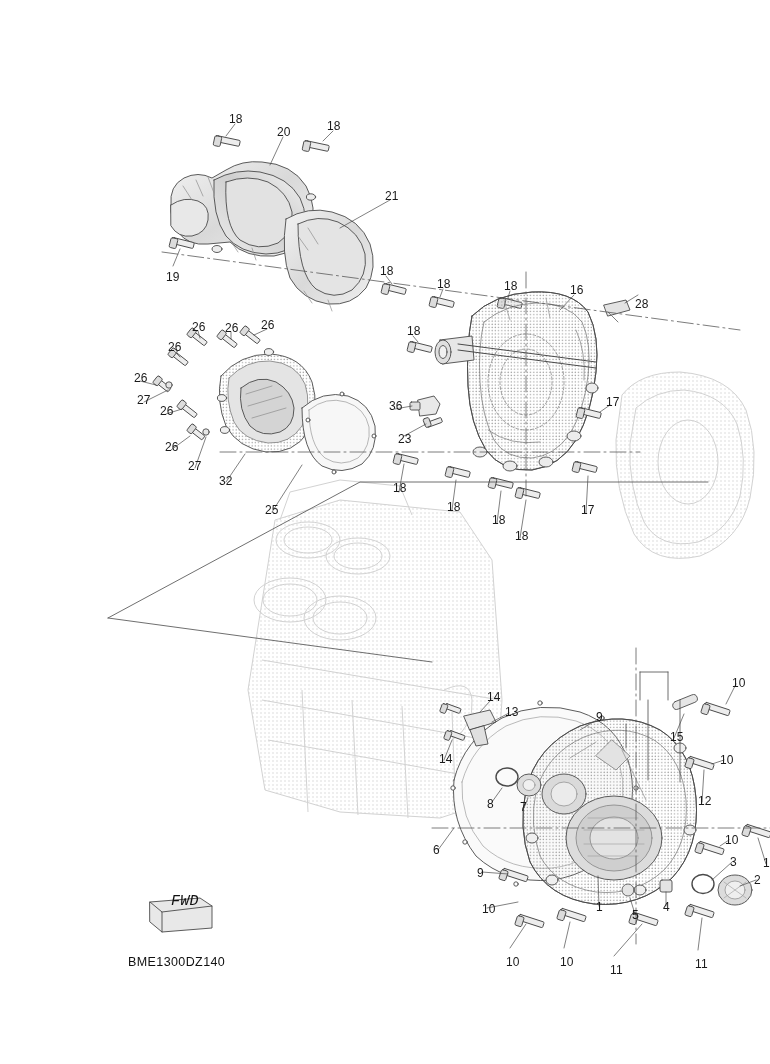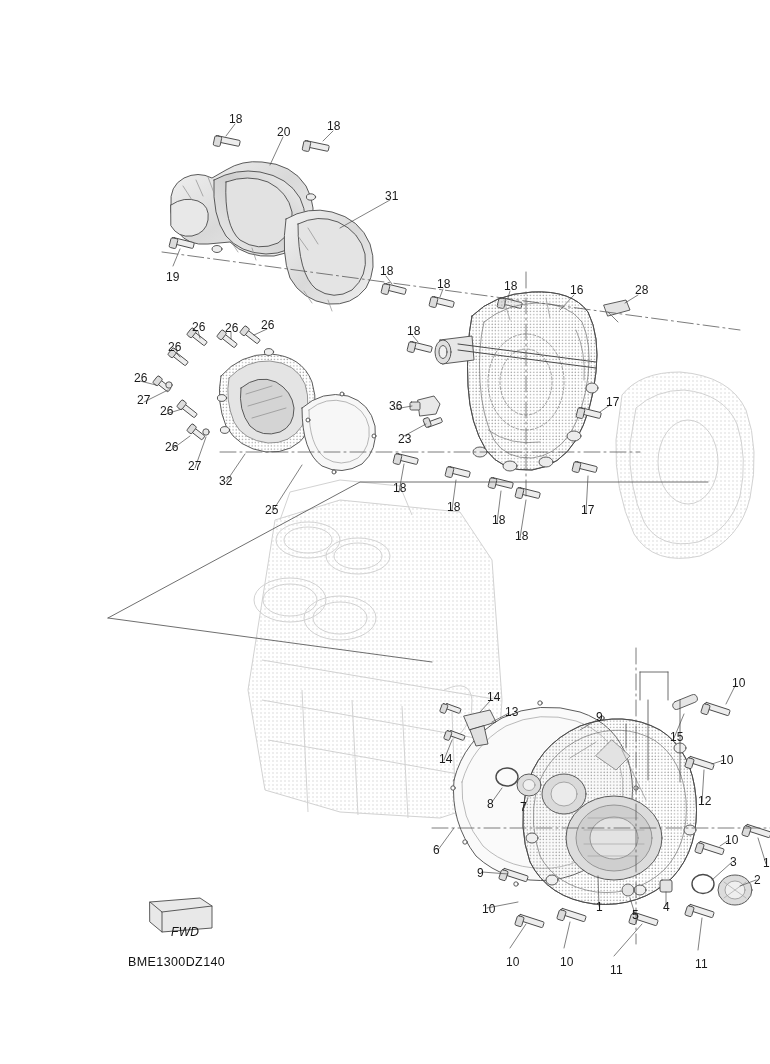--- a/index.html
+++ b/index.html
@@ -40,23 +40,23 @@
     left: 88px;
     top: 955px;
     font-family: "Liberation Sans", sans-serif;
     font-size: 12.5px;
     color: #111;
     letter-spacing: 0.4px;
   }
   .fwd-label {
     position: absolute;
     left: 131px;
-    top: 925px;
-    font-family: Liberation Sans, sans-serif;
-    font-size: 12px;
+    top: 893px;
+    font-family: Liberation Mono, monospace;
+    font-size: 15px;
     color: #111;
     font-style: italic;
     letter-spacing: 0.3px;
   }
 </style>
 </head>
 <body>
 
 <div id="diagram-root">
 
@@ -480,27 +480,27 @@
         <path d="M110 902 L122 912 L122 932" stroke="#4a4a4a"></path>
         <path d="M122 912 L172 906" stroke="#4a4a4a"></path>
       </g>
 
     </g>
   </svg>
 
   <div class="callout" style="left:189px;top:112px">18</div>
   <div class="callout" style="left:237px;top:125px">20</div>
   <div class="callout" style="left:287px;top:119px">18</div>
-  <div class="callout" style="left:345px;top:189px">31</div>
+  <div class="callout" style="left:345px;top:189px">21</div>
   <div class="callout" style="left:126px;top:270px">19</div>
   <div class="callout" style="left:340px;top:264px">18</div>
   <div class="callout" style="left:397px;top:277px">18</div>
   <div class="callout" style="left:464px;top:279px">18</div>
   <div class="callout" style="left:530px;top:283px">16</div>
-  <div class="callout" style="left:595px;top:283px">28</div>
+  <div class="callout" style="left:595px;top:297px">28</div>
   <div class="callout" style="left:367px;top:324px">18</div>
   <div class="callout" style="left:152px;top:320px">26</div>
   <div class="callout" style="left:185px;top:321px">26</div>
   <div class="callout" style="left:221px;top:318px">26</div>
   <div class="callout" style="left:128px;top:340px">26</div>
   <div class="callout" style="left:94px;top:371px">26</div>
   <div class="callout" style="left:97px;top:393px">27</div>
   <div class="callout" style="left:120px;top:404px">26</div>
   <div class="callout" style="left:125px;top:440px">26</div>
   <div class="callout" style="left:148px;top:459px">27</div>

